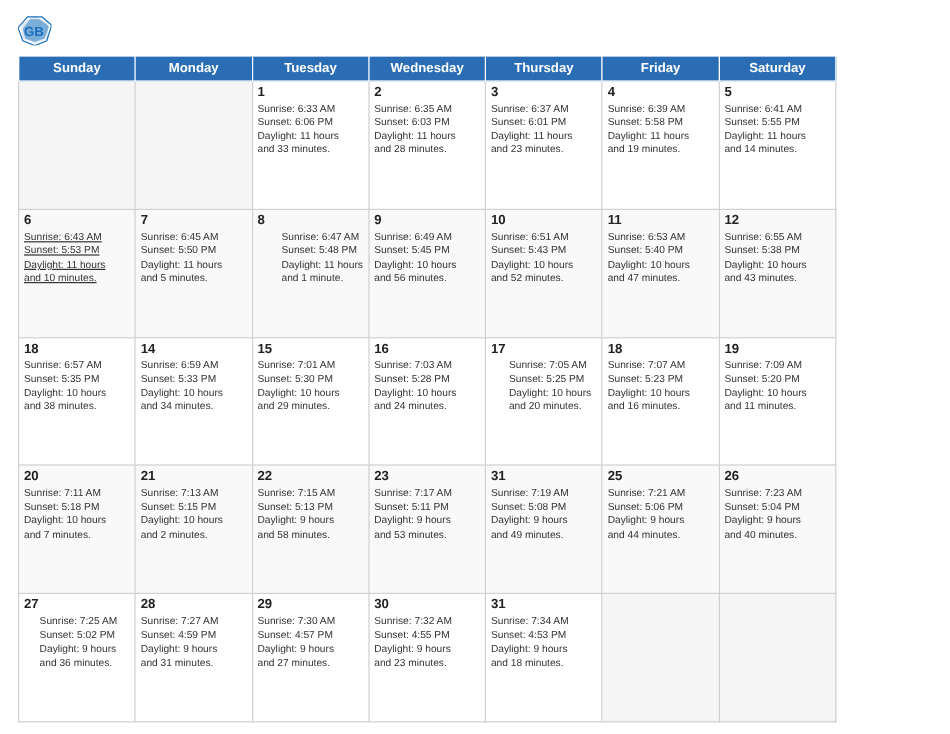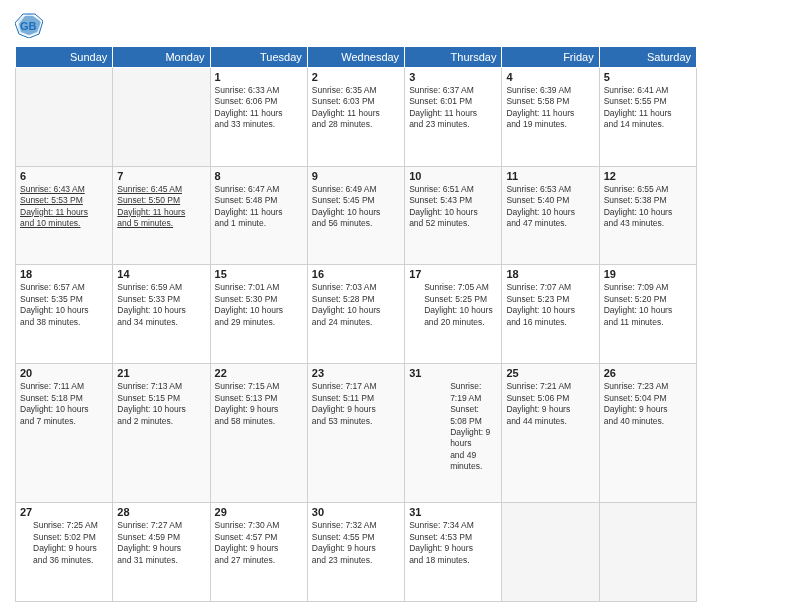--- a/index.html
+++ b/index.html
@@ -63,23 +63,23 @@
     .calendar {
       flex: 1;
       border-collapse: collapse;
       width: 100%;
       table-layout: fixed;
     }
     .calendar th {
       background: #2a6db5;
       color: #fff;
       font-size: 11px;
-      font-weight: normal;
+      font-weight: bold;
       padding: 4px 5px;
-      text-align: right;
+      text-align: center;
       border: 1px solid #fff;
     }
     .calendar td {
       border: 1px solid #d0d0d0;
       vertical-align: top;
       padding: 3px 4px;
       font-size: 9px;
       color: #333;
       background: #fff;
       height: 80px;
@@ -181,28 +181,28 @@
         <tr>
           <td>
             <span class="day-num">6</span>
             <div class="day-info" style="white-space: pre-line; text-decoration: underline;">Sunrise: 6:43 AM
 Sunset: 5:53 PM
 Daylight: 11 hours
 and 10 minutes.</div>
           </td>
           <td>
             <span class="day-num">7</span>
-            <div class="day-info" style="white-space: pre-line; text-decoration: underline;">Sunrise: 6:45 AM
+            <div class="day-info" style="white-space: pre-line;">Sunrise: 6:45 AM
 Sunset: 5:50 PM
 Daylight: 11 hours
 and 5 minutes.</div>
           </td>
           <td>
             <span class="day-num">8</span>
-            <div class="day-info" style="white-space: pre-line;">Sunrise: 6:47 AM
+            <div class="day-info" style="white-space: pre-line; margin-left: 20px;">Sunrise: 6:47 AM
 Sunset: 5:48 PM
 Daylight: 11 hours
 and 1 minute.</div>
           </td>
           <td>
             <span class="day-num">9</span>
             <div class="day-info" style="white-space: pre-line;">Sunrise: 6:49 AM
 Sunset: 5:45 PM
 Daylight: 10 hours
 and 56 minutes.</div>
@@ -304,21 +304,21 @@
           </td>
           <td>
             <span class="day-num">23</span>
             <div class="day-info" style="white-space: pre-line;">Sunrise: 7:17 AM
 Sunset: 5:11 PM
 Daylight: 9 hours
 and 53 minutes.</div>
           </td>
           <td>
             <span class="day-num">31</span>
-            <div class="day-info" style="white-space: pre-line; margin-left: 41px;">Sunrise: 7:19 AM
+            <div class="day-info" style="white-space: pre-line;">Sunrise: 7:19 AM
 Sunset: 5:08 PM
 Daylight: 9 hours
 and 49 minutes.</div>
           </td>
           <td>
             <span class="day-num">25</span>
             <div class="day-info" style="white-space: pre-line;">Sunrise: 7:21 AM
 Sunset: 5:06 PM
 Daylight: 9 hours
 and 44 minutes.</div>

